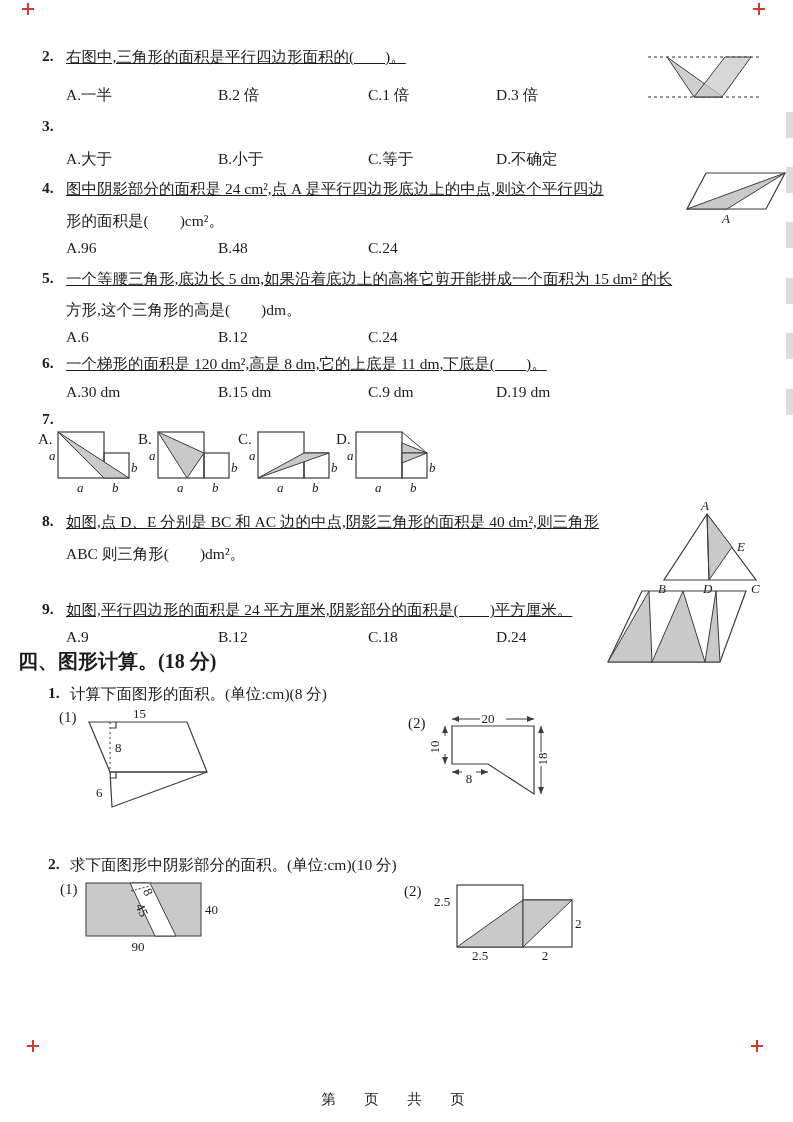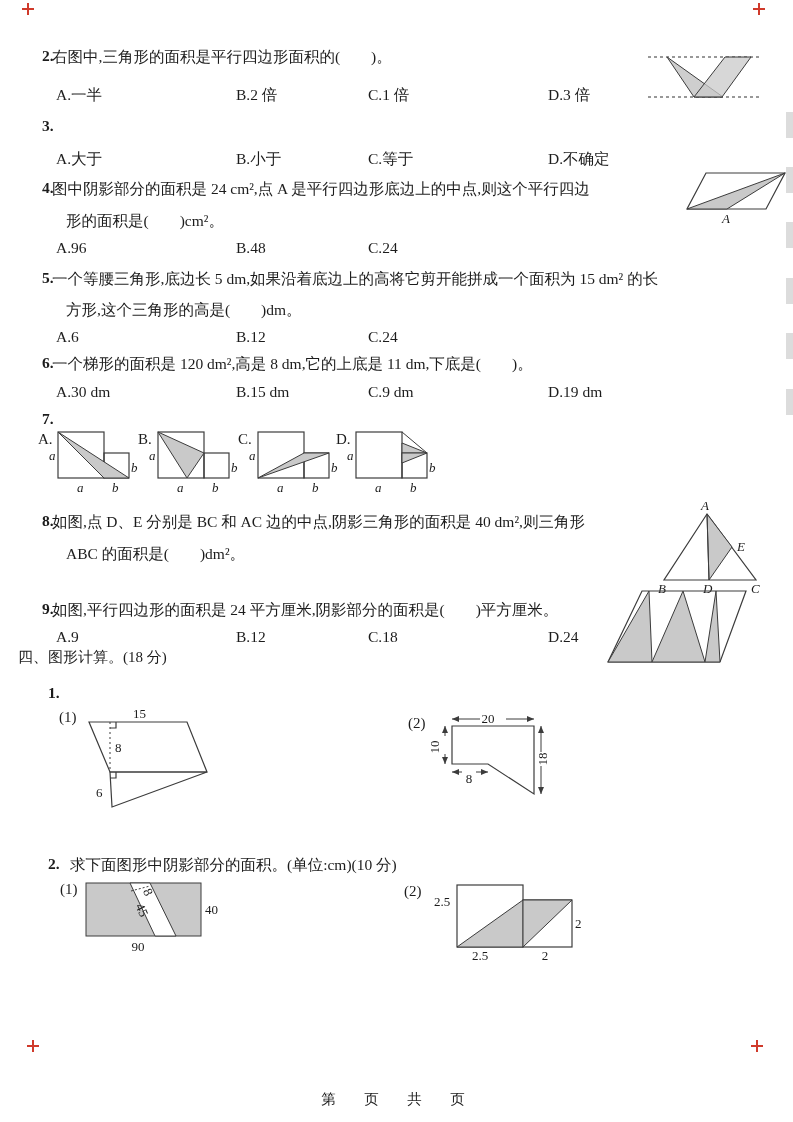--- a/index.html
+++ b/index.html
@@ -1,24 +1,24 @@
 <!DOCTYPE html>
 <html><head>
 <meta charset="utf-8">
 <style>
   html,body{margin:0;padding:0;background:#ffffff;}
   .page{position:relative;width:793px;height:1122px;background:#fff;overflow:hidden;
         font-family:"Liberation Serif","DejaVu Serif",serif;color:#1c1c1c;}
   .line{position:absolute;left:0;width:100%;height:24px;font-size:15.5px;white-space:nowrap;}
   .qnum{position:absolute;left:42px;font-weight:bold;}
-  .qtext{position:absolute;left:52px;}
+  .qtext{position:absolute;left:66px;text-decoration:underline;}
   .qcont{position:absolute;left:66px;}
   .op{position:absolute;}
-  .opA{left:56px}.opB{left:236px}.opC{left:368px}.opD{left:548px}
-  .sec-title{position:absolute;left:18px;font-size:15px;font-weight:normal;white-space:nowrap;}
+  .opA{left:66px}.opB{left:218px}.opC{left:368px}.opD{left:496px}
+  .sec-title{position:absolute;left:18px;font-size:20px;font-weight:bold;white-space:nowrap;}
   .subnum{position:absolute;left:48px;font-weight:bold;}
   .subtext{position:absolute;left:70px;}
   .fig{position:absolute;}
   svg text{font-family:"Liberation Serif","DejaVu Serif",serif;fill:#1c1c1c;font-size:13px;}
   svg text.it{font-style:italic;}
   svg text.figlab{font-size:15px;}
   .footer{position:absolute;top:1090px;left:0;width:100%;text-align:center;
           font-size:14.5px;letter-spacing:7px;}
   .edge-tab{position:absolute;left:786px;width:7px;height:26px;background:#dcdcdc;}
   .shape-stroke{fill:none;stroke:#3c3c3c;stroke-width:1.2;}
@@ -173,21 +173,21 @@
     <text class="it" x="93" y="42">b</text>
     <text class="it" x="39" y="62">a</text>
     <text class="it" x="74" y="62">b</text>
   </svg>
 
   <div class="line" style="top:512px">
     <span class="qnum">8.</span>
     <span class="qtext">如图,点 D、E 分别是 BC 和 AC 边的中点,阴影三角形的面积是 40 dm²,则三角形</span>
   </div>
   <div class="line" style="top:544px">
-    <span class="qcont">ABC 的面积是(　　)dm²。</span>
+    <span class="qcont">ABC 则三角形(　　)dm²。</span>
   </div>
   <svg class="fig" style="left:656px;top:500px" width="125" height="95" viewBox="0 0 125 95">
     <polygon class="shape-stroke" points="51,14 8,80 100,80"></polygon>
     <polygon class="shade" points="51,14 53,80 76,47"></polygon>
     <line class="dim" x1="51" y1="14" x2="53" y2="80"></line>
     <text class="it" x="45" y="10">A</text>
     <text class="it" x="2" y="93">B</text>
     <text class="it" x="47" y="93">D</text>
     <text class="it" x="95" y="93">C</text>
     <text class="it" x="81" y="51">E</text>
@@ -207,20 +207,21 @@
     <polygon class="shape-stroke" points="36,3 140,3 114,74 2,74"></polygon>
     <polygon class="shade" points="43,3 2,74 46,74"></polygon>
     <polygon class="shade" points="77,3 46,74 99,74"></polygon>
     <polygon class="shade" points="110,3 99,74 114,74"></polygon>
   </svg>
 
   <div class="sec-title" style="top:648px">四、图形计算。(18 分)</div>
 
   <div class="line" style="top:684px">
     <span class="subnum">1.</span>
+    <span class="subtext">计算下面图形的面积。(单位:cm)(8 分)</span>
   </div>
 
   <svg class="fig" style="left:55px;top:702px" width="165" height="115" viewBox="0 0 165 115">
     <text class="figlab" x="4" y="20">(1)</text>
     <polygon class="shape-stroke" points="34,20 132,20 152,70 55,70"></polygon>
     <polygon class="shape-stroke" points="55,70 57,105 152,70"></polygon>
     <line x1="55" y1="20" x2="55" y2="70" stroke="#3c3c3c" stroke-width="1" stroke-dasharray="2,3"></line>
     <polyline class="shape-stroke" points="61,20 61,26 55,26" stroke-width="1"></polyline>
     <polyline class="shape-stroke" points="55,76 61,76 61,70" stroke-width="1"></polyline>
     <text x="78" y="16">15</text>

